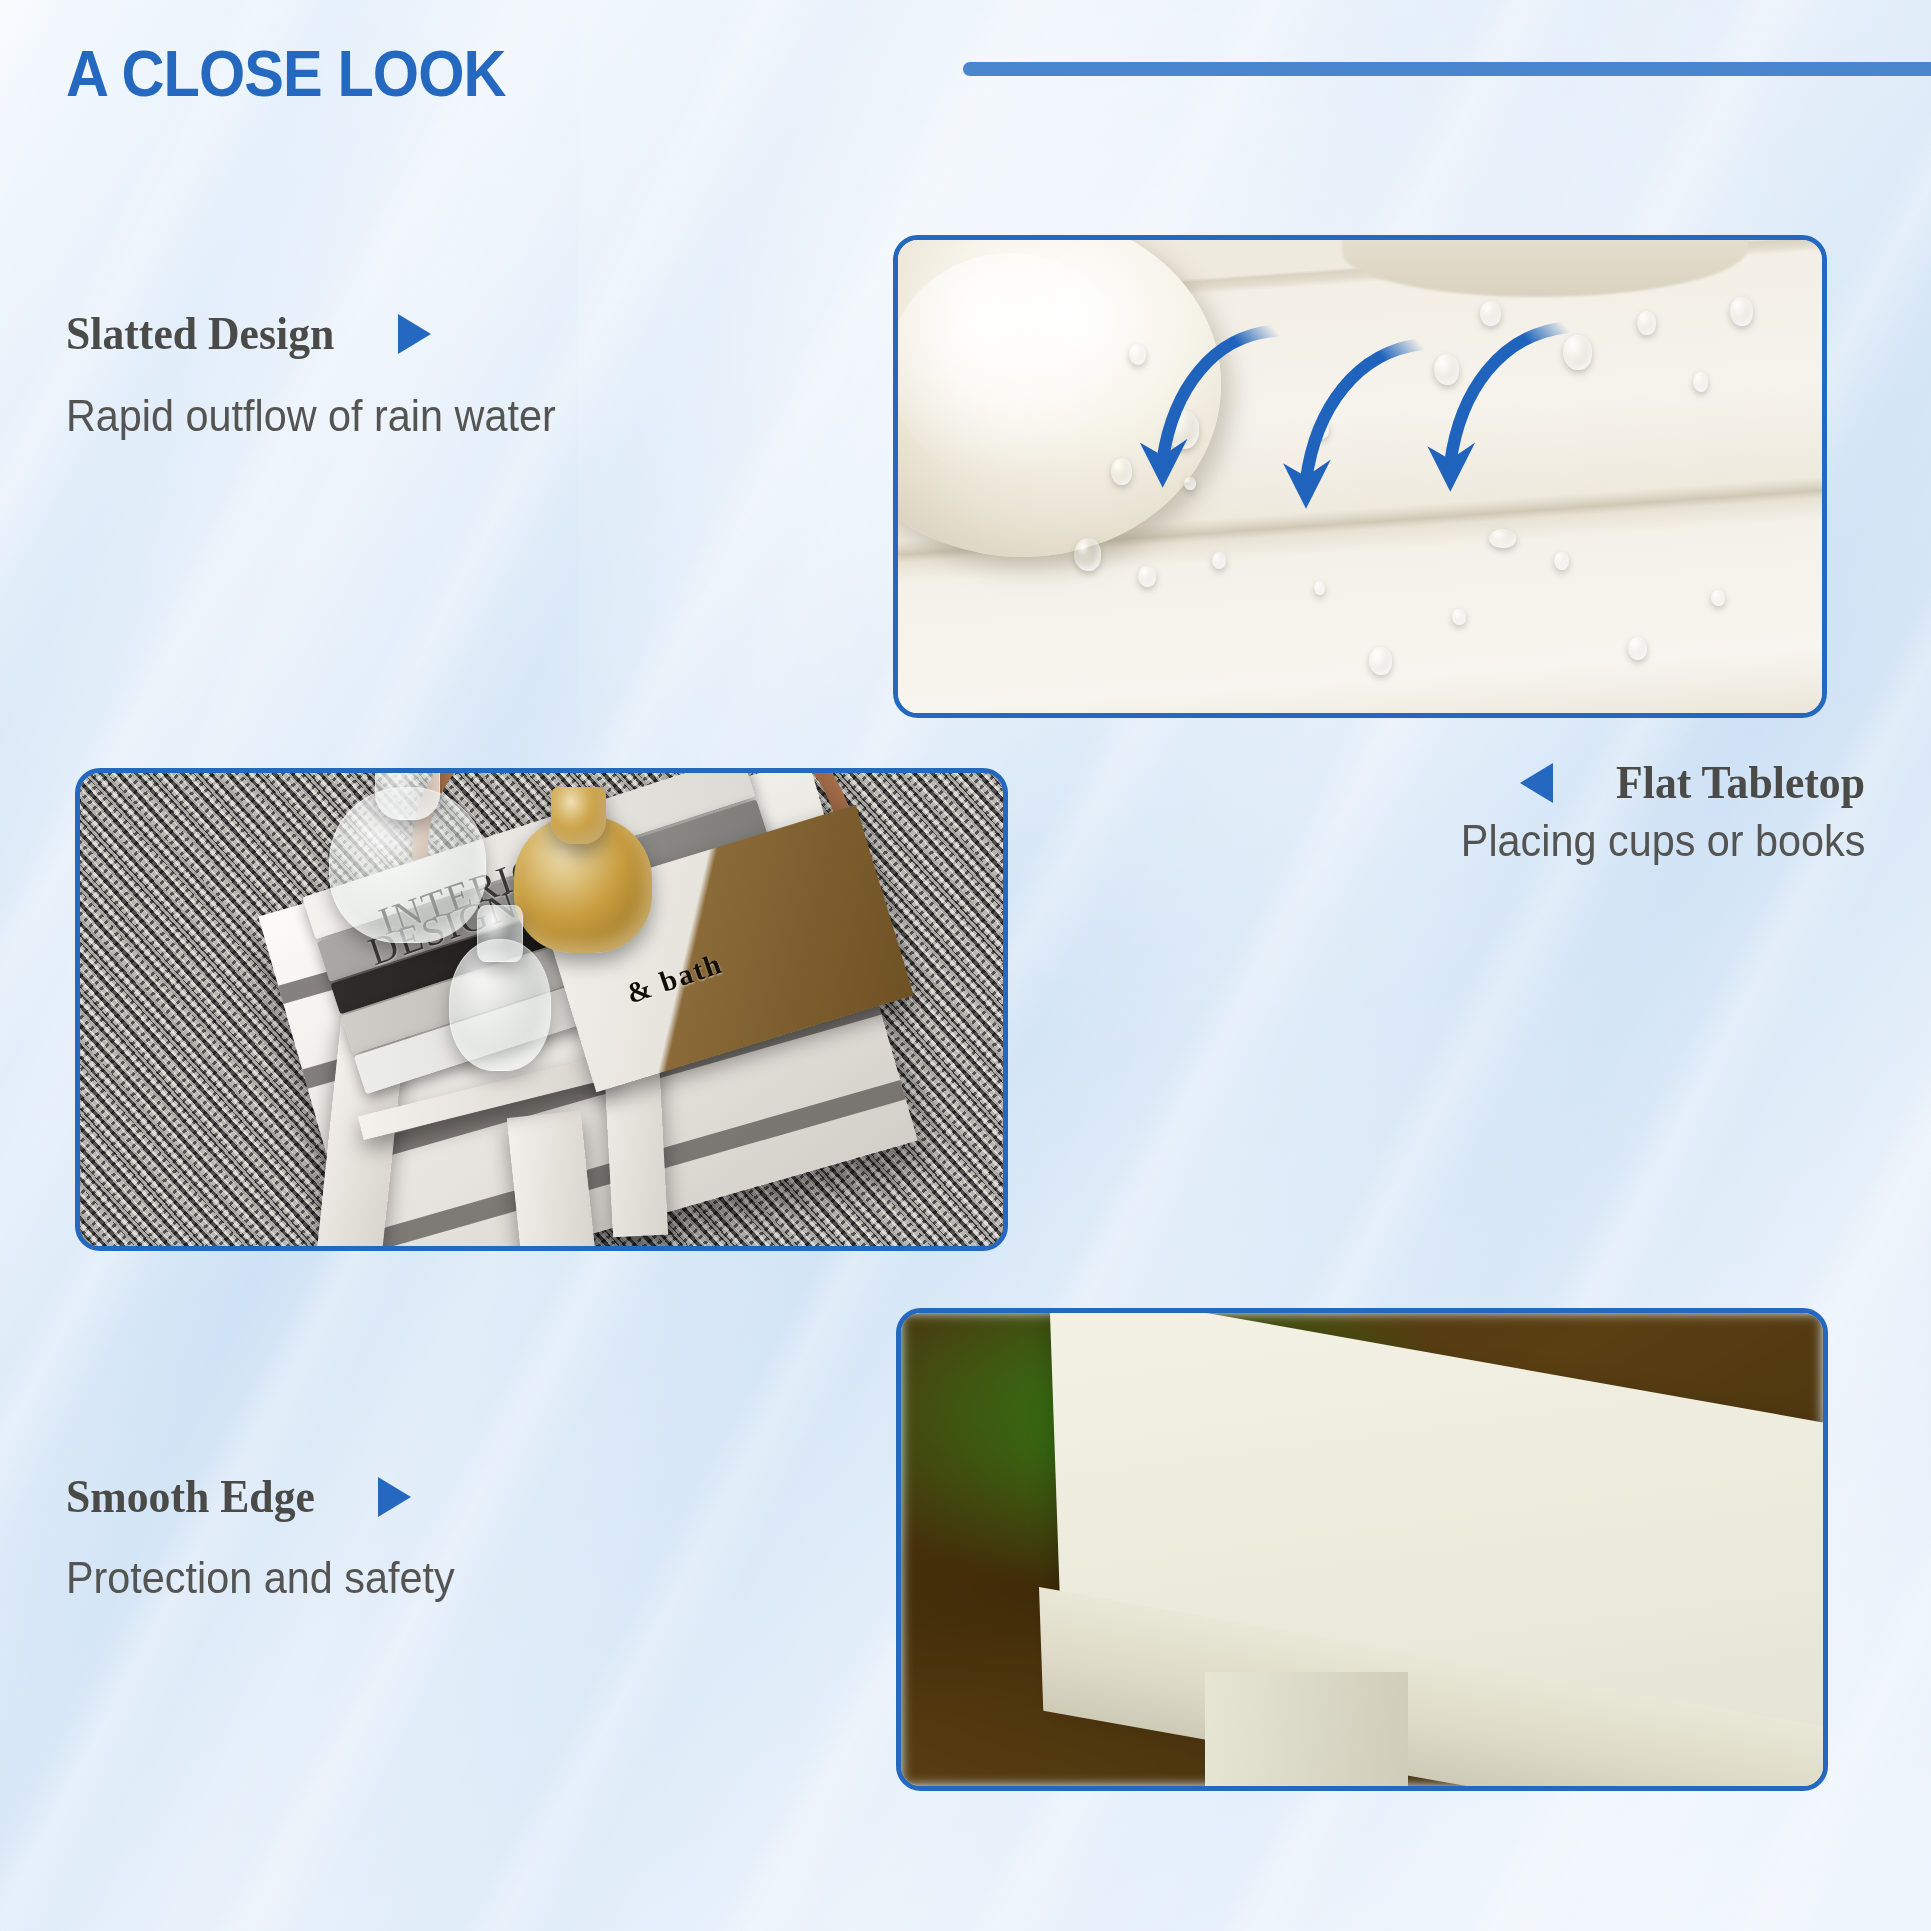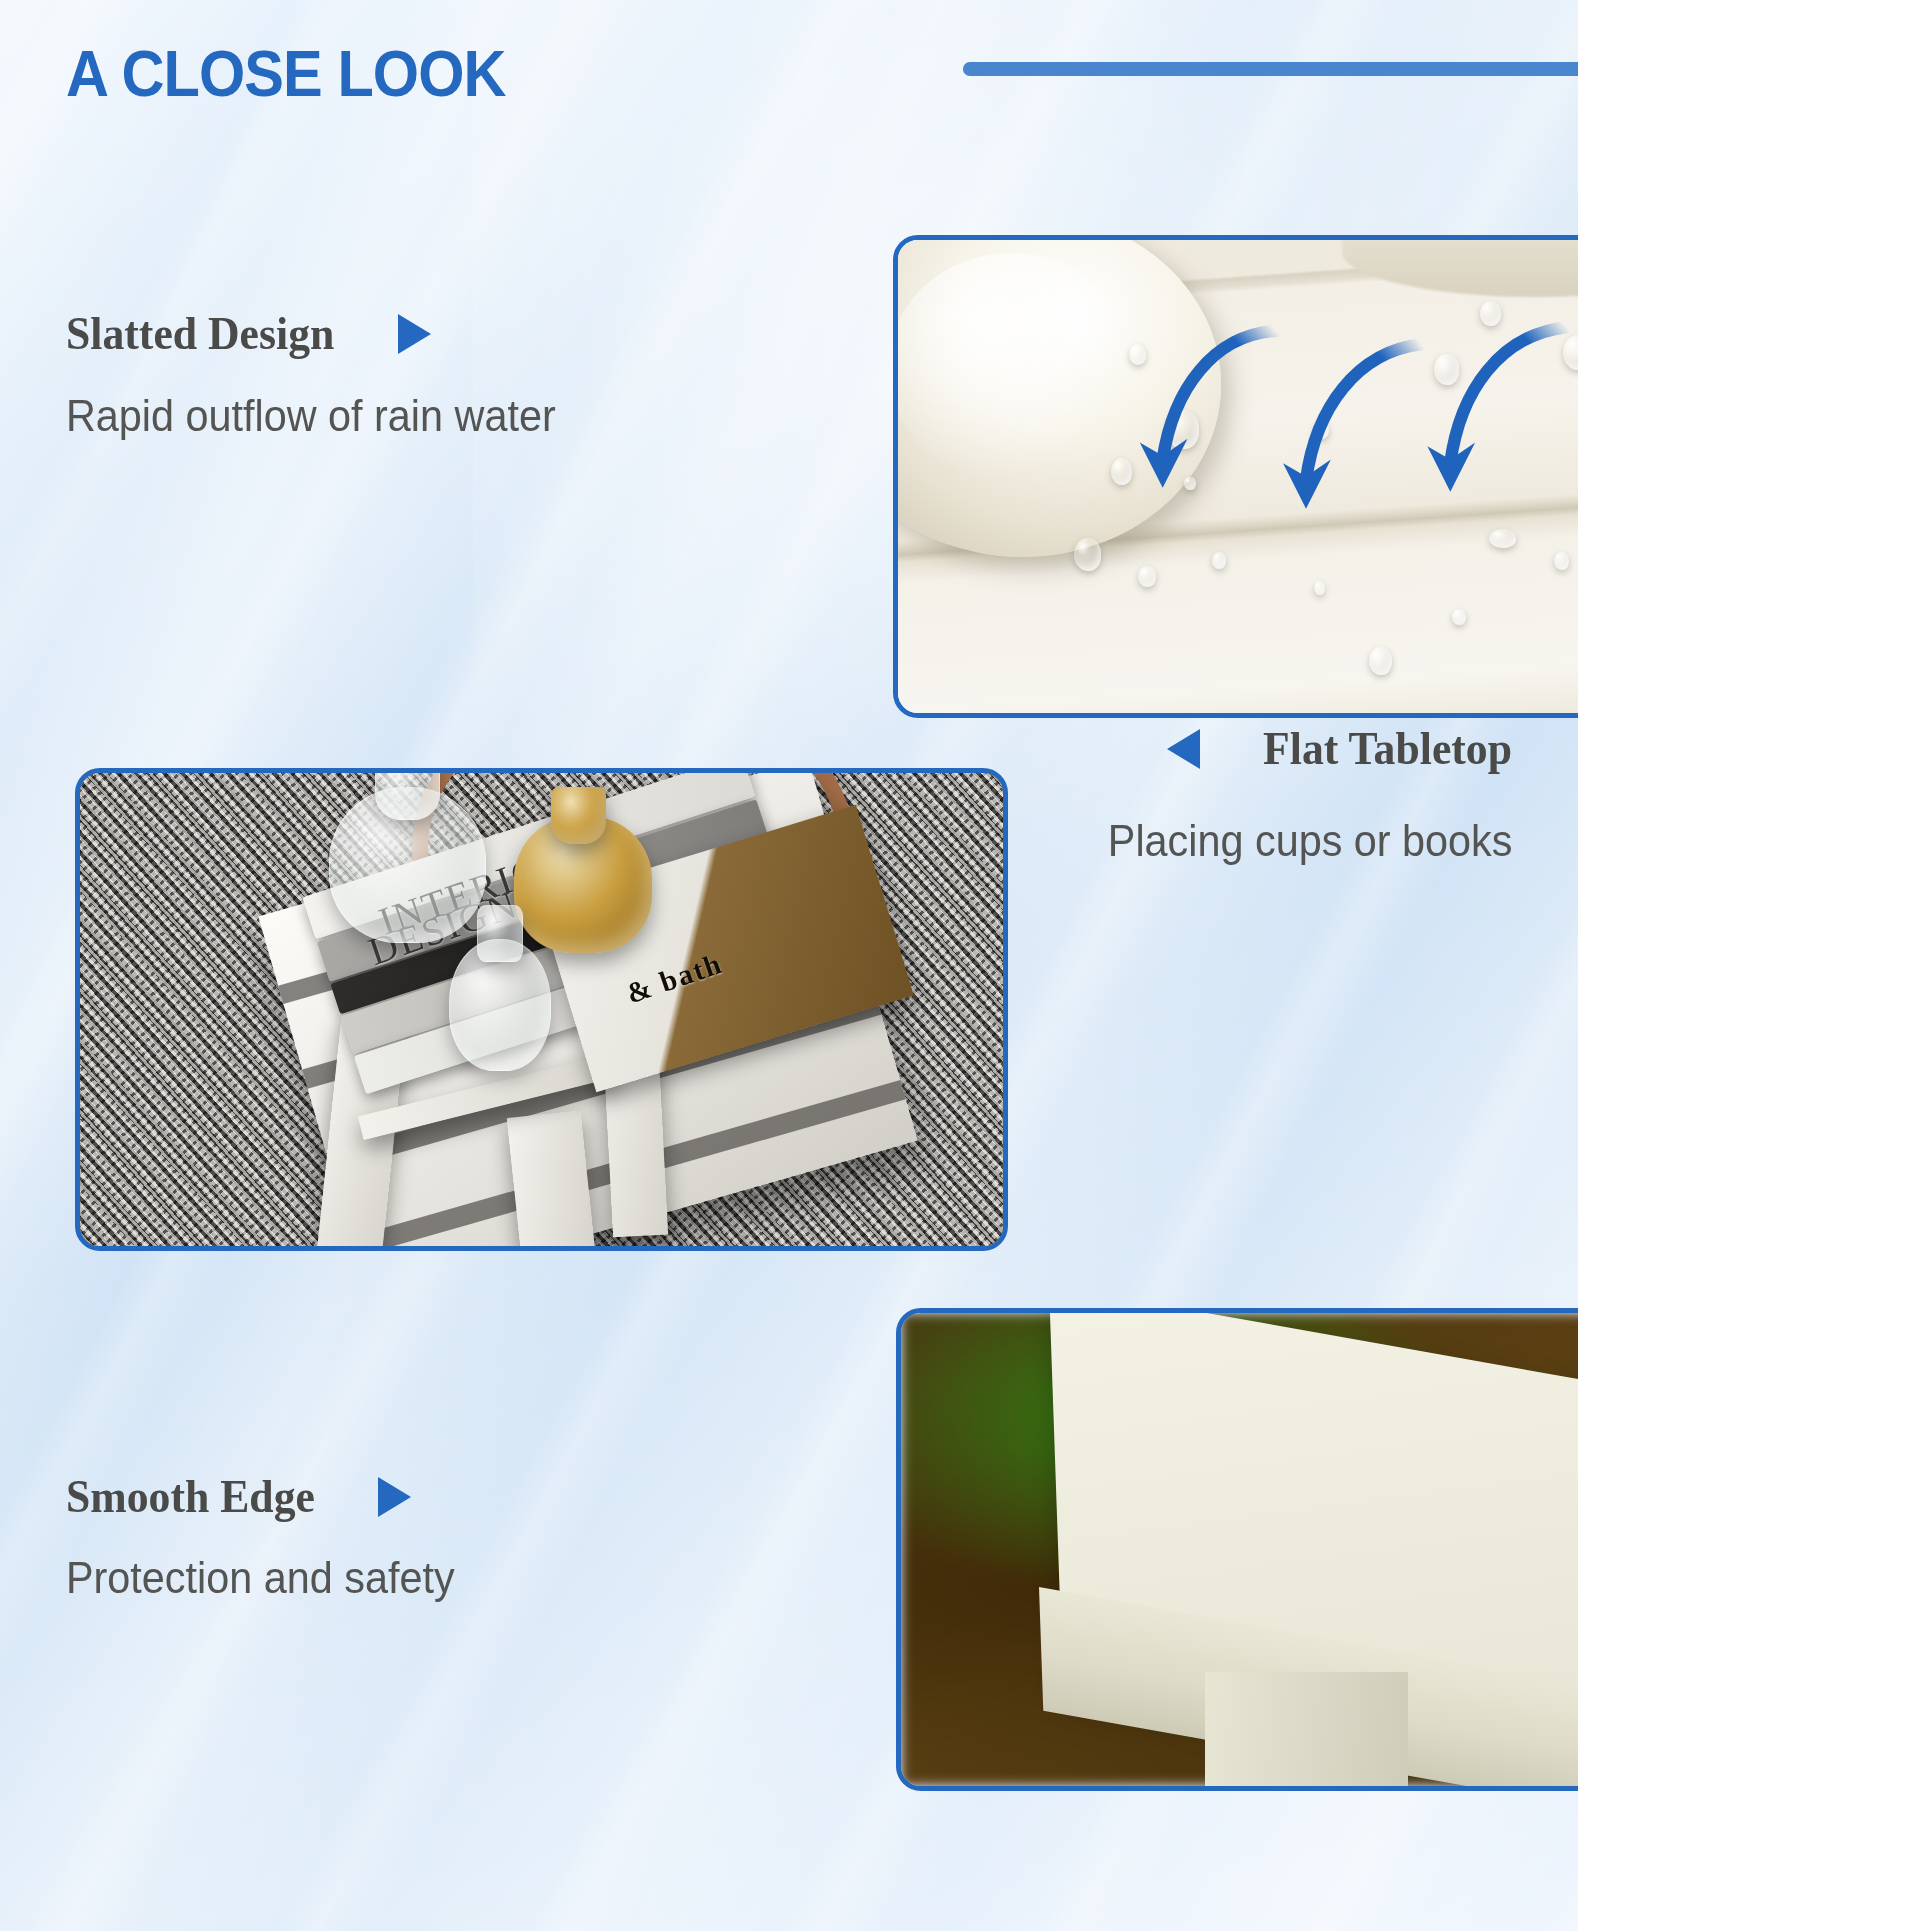--- a/index.html
+++ b/index.html
@@ -5,21 +5,21 @@
   * { margin:0; padding:0; box-sizing:border-box; }
 
   html, body {
     width:1931px; height:1931px;
     overflow:hidden;
     font-family:"Liberation Sans", sans-serif;
   }
 
   #page {
     position:relative;
-    width:1578px; height:1931px;
+    width:1931px; height:1931px;
     background:
       linear-gradient(115deg,
         rgba(255,255,255,0.55) 0%,
         rgba(255,255,255,0.00) 12%,
         rgba(255,255,255,0.45) 20%,
         rgba(255,255,255,0.00) 30%,
         rgba(255,255,255,0.35) 38%,
         rgba(255,255,255,0.00) 50%,
         rgba(255,255,255,0.30) 62%,
         rgba(255,255,255,0.00) 74%,
@@ -249,21 +249,21 @@
 
   <div id="title">A CLOSE LOOK</div>
   <div id="header-rule"></div>
 
   <div class="feat-head" style="left:66px; top:307px;">
     <span class="feat-title">Slatted Design</span>
     <span class="tri tri-right"></span>
   </div>
   <div class="feat-sub sub-left" style="left:66px; top:391px;">Rapid outflow of rain water</div>
 
-  <div class="feat-head" style="right:66px; top:722px;text-align:right;">
+  <div class="feat-head" style="right:66px; top:756px;text-align:right;">
     <span class="tri tri-left"></span>
     <span class="feat-title right-al">Flat Tabletop</span>
   </div>
   <div class="feat-sub sub-right" style="right:66px; top:816px; text-align:right;">Placing cups or books</div>
 
   <div class="feat-head" style="left:66px; top:1470px;">
     <span class="feat-title">Smooth Edge</span>
     <span class="tri tri-right"></span>
   </div>
   <div class="feat-sub sub-left" style="left:66px; top:1553px;">Protection and safety</div>

